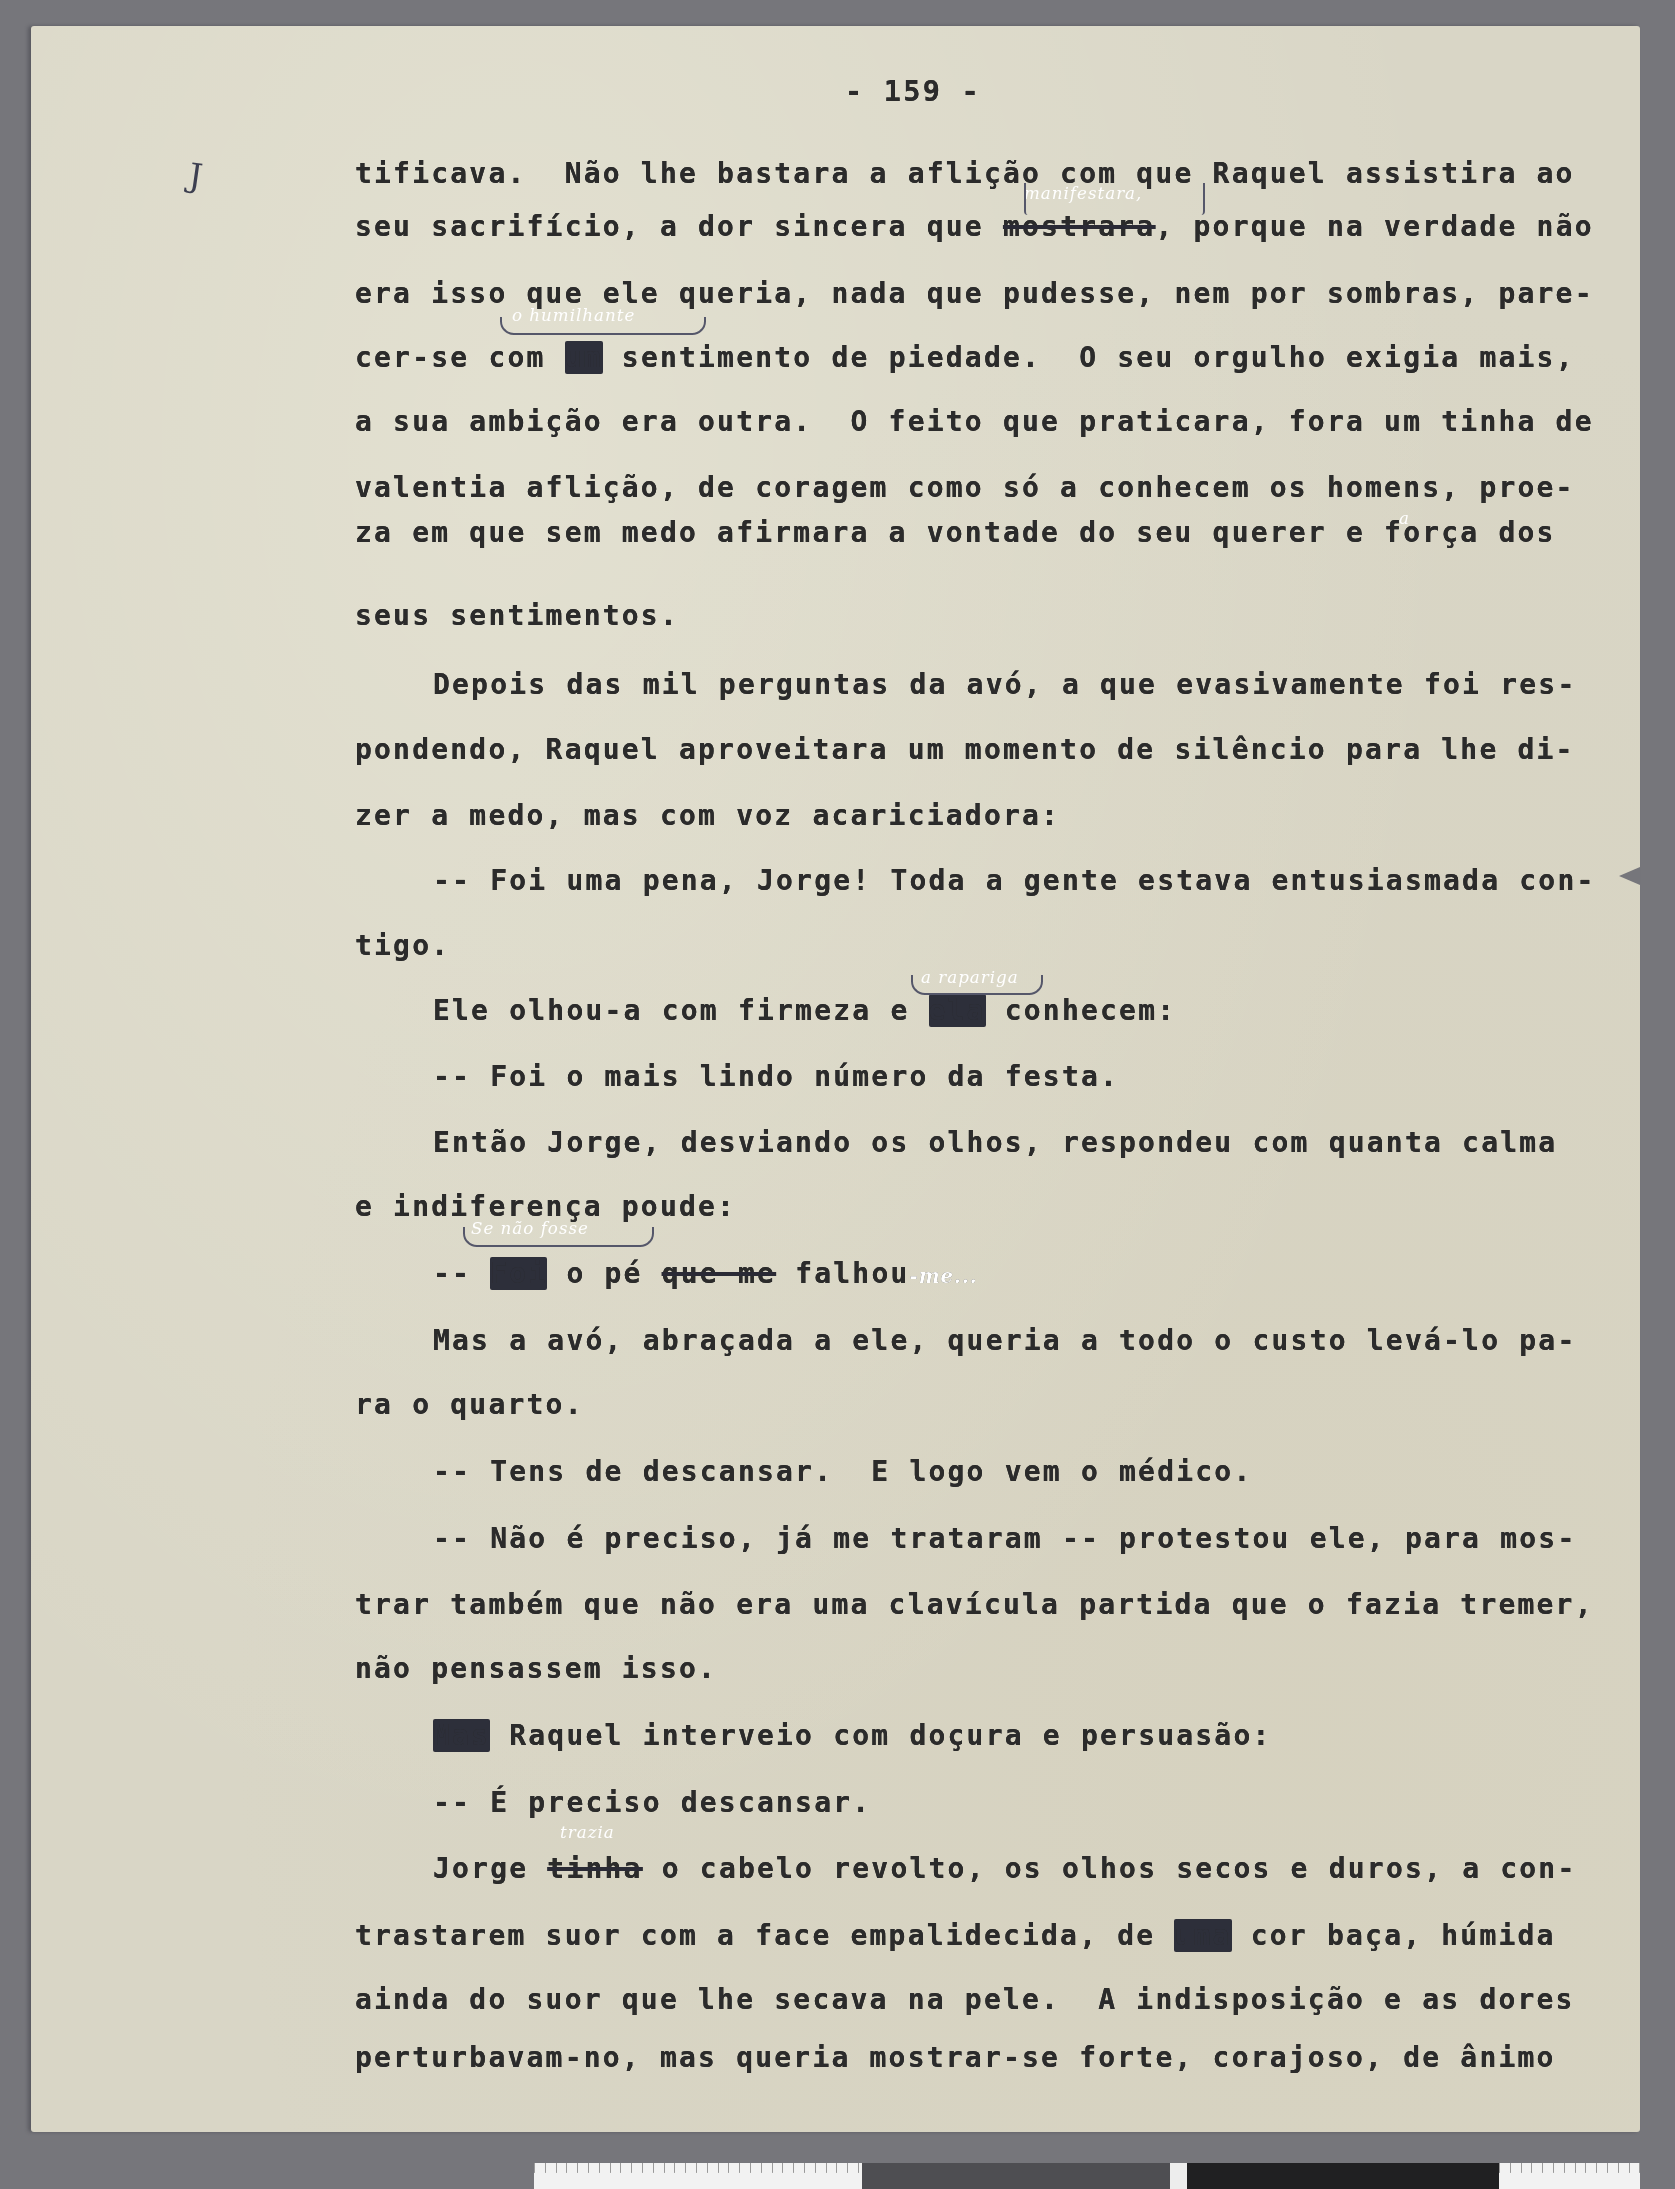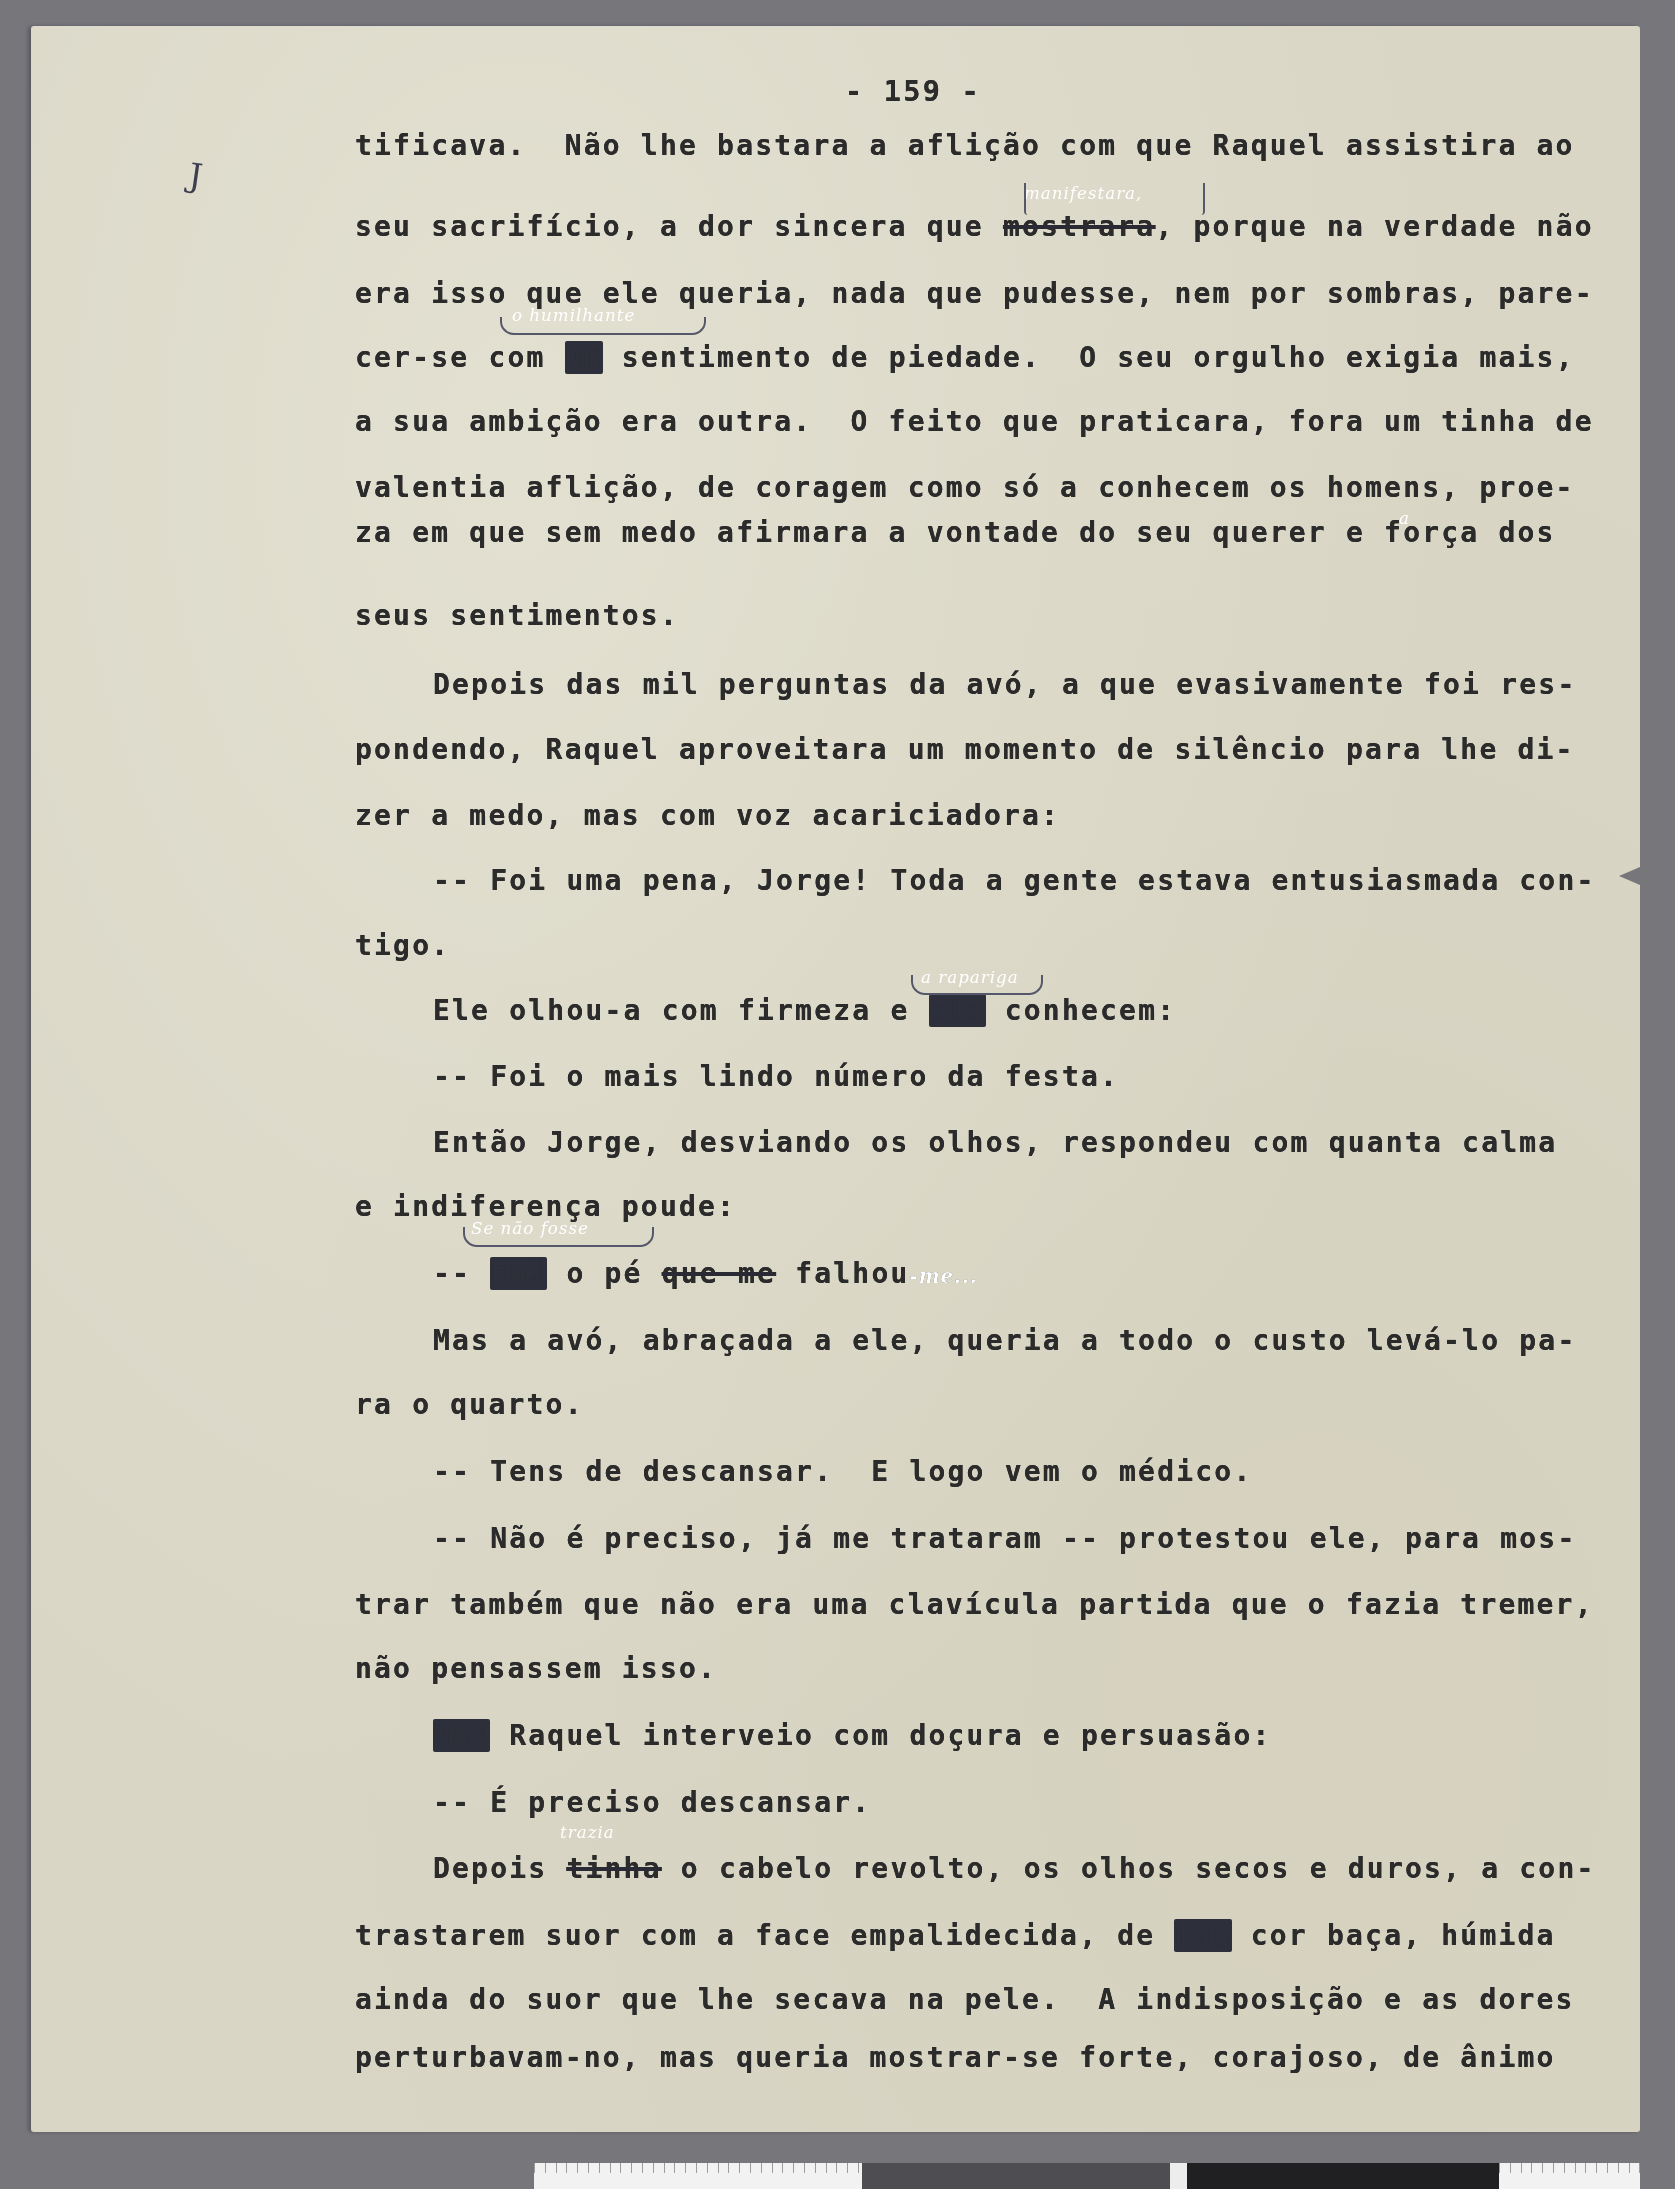--- a/index.html
+++ b/index.html
@@ -67,21 +67,21 @@
 </head>
 <body>
 
 <div class="paper"></div>
 <div class="notch"></div>
 
 <div class="mark">J</div>
 
 <div class="line pagenum">- 159 -</div>
 
-<div class="line" style="left:355px;top:132px">tificava.  Não lhe bastara a aflição com que Raquel assistira ao</div>
+<div class="line" style="left:355px;top:160px">tificava.  Não lhe bastara a aflição com que Raquel assistira ao</div>
 
 <div class="line" style="left:355px;top:213px"><span>seu sacrifício, a dor sincera que </span><span class="strike">mostrara</span><span>, porque na verdade não</span></div>
 <div class="note" style="left:1024px;top:183px">manifestara,</div>
 <div class="bracket" style="left:1024px;top:183px;width:177px;height:31.5px;border-radius:0 0 3.9px 3.9px;border-bottom:none"></div>
 
 <div class="line" style="left:355px;top:280px">era isso que ele queria, nada que pudesse, nem por sombras, pare-</div>
 
 <div class="line" style="left:355px;top:344px"><span>cer-se com </span><span class="blot">um</span><span> sentimento de piedade.  O seu orgulho exigia mais,</span></div>
 <div class="note" style="left:512px;top:305px">o humilhante</div>
 <div class="bracket" style="left:500px;top:317px;width:202px;height:15.8px"></div>
@@ -128,21 +128,21 @@
 <div class="line" style="left:433px;top:1525px">-- Não é preciso, já me trataram -- protestou ele, para mos-</div>
 
 <div class="line" style="left:355px;top:1591px">trar também que não era uma clavícula partida que o fazia tremer,</div>
 
 <div class="line" style="left:355px;top:1655px">não pensassem isso.</div>
 
 <div class="line" style="left:433px;top:1722px"><span class="blot">Mas</span><span> Raquel interveio com doçura e persuasão:</span></div>
 
 <div class="line" style="left:433px;top:1789px">-- É preciso descansar.</div>
 
-<div class="line" style="left:433px;top:1855px"><span>Depois </span><span class="strike">tinha</span><span> o cabelo revolto, os olhos secos e duros, a con-</span></div>
+<div class="line" style="left:433px;top:1855px"><span>Jorge </span><span class="strike">tinha</span><span> o cabelo revolto, os olhos secos e duros, a con-</span></div>
 <div class="note" style="left:560px;top:1822px">trazia</div>
 
 <div class="line" style="left:355px;top:1922px"><span>trastarem suor com a face empalidecida, de </span><span class="blot">uma</span><span> cor baça, húmida</span></div>
 
 <div class="line" style="left:355px;top:1986px">ainda do suor que lhe secava na pele.  A indisposição e as dores</div>
 
 <div class="line" style="left:355px;top:2044px">perturbavam-no, mas queria mostrar-se forte, corajoso, de ânimo</div>
 
 <div class="scalebar ruler-w" style="left:534px;width:328px"></div>
 <div class="scalebar blk-gray" style="left:862px;width:308px"></div>

